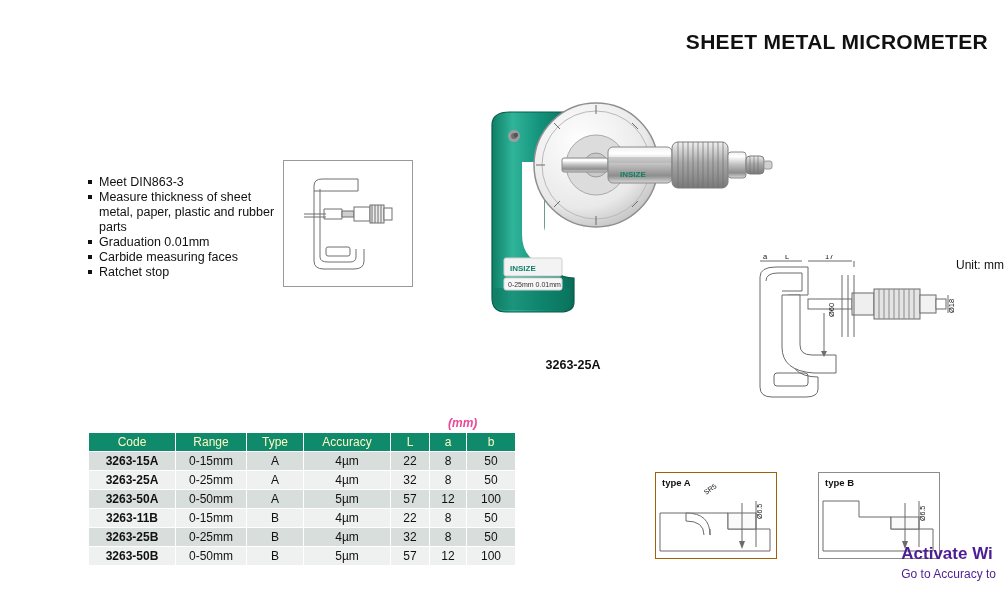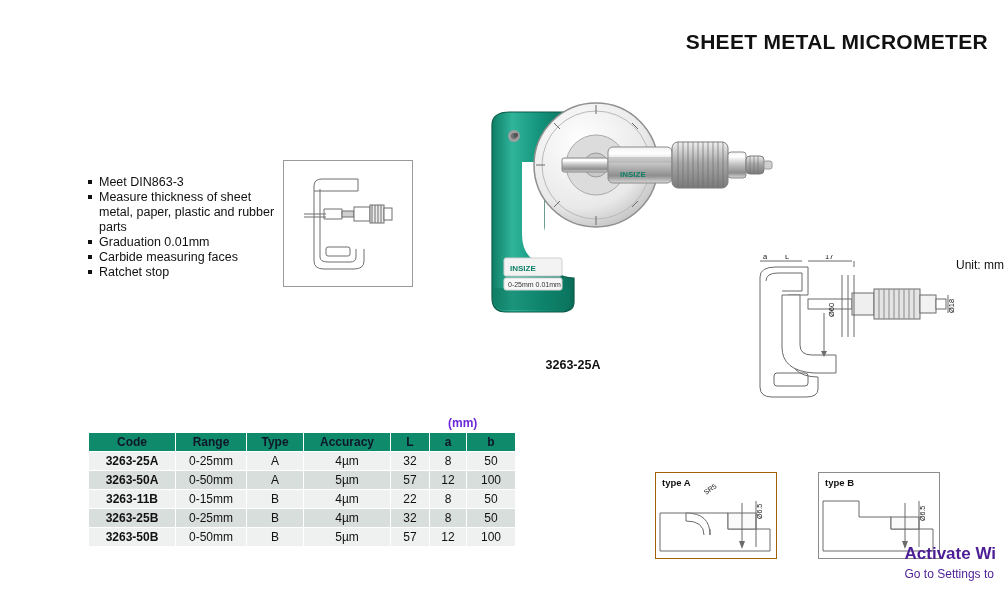--- a/index.html
+++ b/index.html
@@ -48,34 +48,34 @@
   
   #dim-draw{left:742px;top:255px;width:250px;height:150px;}
   #unit-label{right:2px;top:258px;font-size:12px;color:#111;}
 
   
   #typeA-box{left:655px;top:472px;width:120px;height:85px;border:1px solid #a16207;background:#fff;}
   #typeB-box{left:818px;top:472px;width:120px;height:85px;border:1px solid #8c8c8c;background:#fff;}
   .type-label{position:absolute;left:6px;top:4px;font-size:9.5px;font-weight:bold;color:#111;}
 
   
-  #mm-label{left:448px;top:416px;font-size:12px;font-weight:bold;color:#6d28d9;}
+  #mm-label{left:448px;top:416px;font-size:12px;font-weight:bold;color:#ec4899;font-style:italic;}
   table#spec{
     position:absolute;left:88px;top:432px;border-collapse:collapse;
     font-size:12px;
   }
   table#spec th, table#spec td{
     border:1px solid #ffffff;
     text-align:center;
     height:18px;line-height:18px;
     padding:0 4px;
     white-space:nowrap;
   }
   table#spec thead th{
-    background:#0f8a6a;color:#0f172a;font-weight:bold;
+    background:#0f8a6a;color:#fef9c3;font-weight:normal;
     border:1px solid #ffffff;
   }
   table#spec tbody td{
     background:#d8dedc;color:#111;
   }
   table#spec tbody tr.alt td{
     background:#eef1f0;
   }
   table#spec tbody td.code{font-weight:bold;}
   .col-code{width:78px;}
@@ -332,20 +332,29 @@
       <th class="col-code">Code</th>
       <th class="col-range">Range</th>
       <th class="col-type">Type</th>
       <th class="col-acc">Accuracy</th>
       <th class="col-L">L</th>
       <th class="col-a">a</th>
       <th class="col-b">b</th>
     </tr>
   </thead>
   <tbody>
+    <tr>
+      <td class="code">3263-15A</td>
+      <td>0-15mm</td>
+      <td>A</td>
+      <td>4µm</td>
+      <td>22</td>
+      <td>8</td>
+      <td>50</td>
+    </tr>
     <tr class="alt">
       <td class="code">3263-25A</td>
       <td>0-25mm</td>
       <td>A</td>
       <td>4µm</td>
       <td>32</td>
       <td>8</td>
       <td>50</td>
     </tr>
     <tr>
@@ -382,14 +391,14 @@
       <td>5µm</td>
       <td>57</td>
       <td>12</td>
       <td>100</td>
     </tr>
   </tbody>
 </table>
 
 <div class="abs" id="wm">
   <div>Activate Wi</div>
-  <div class="sub">Go to Settings to</div>
+  <div class="sub">Go to Accuracy to</div>
 </div>
 
 </body></html>

